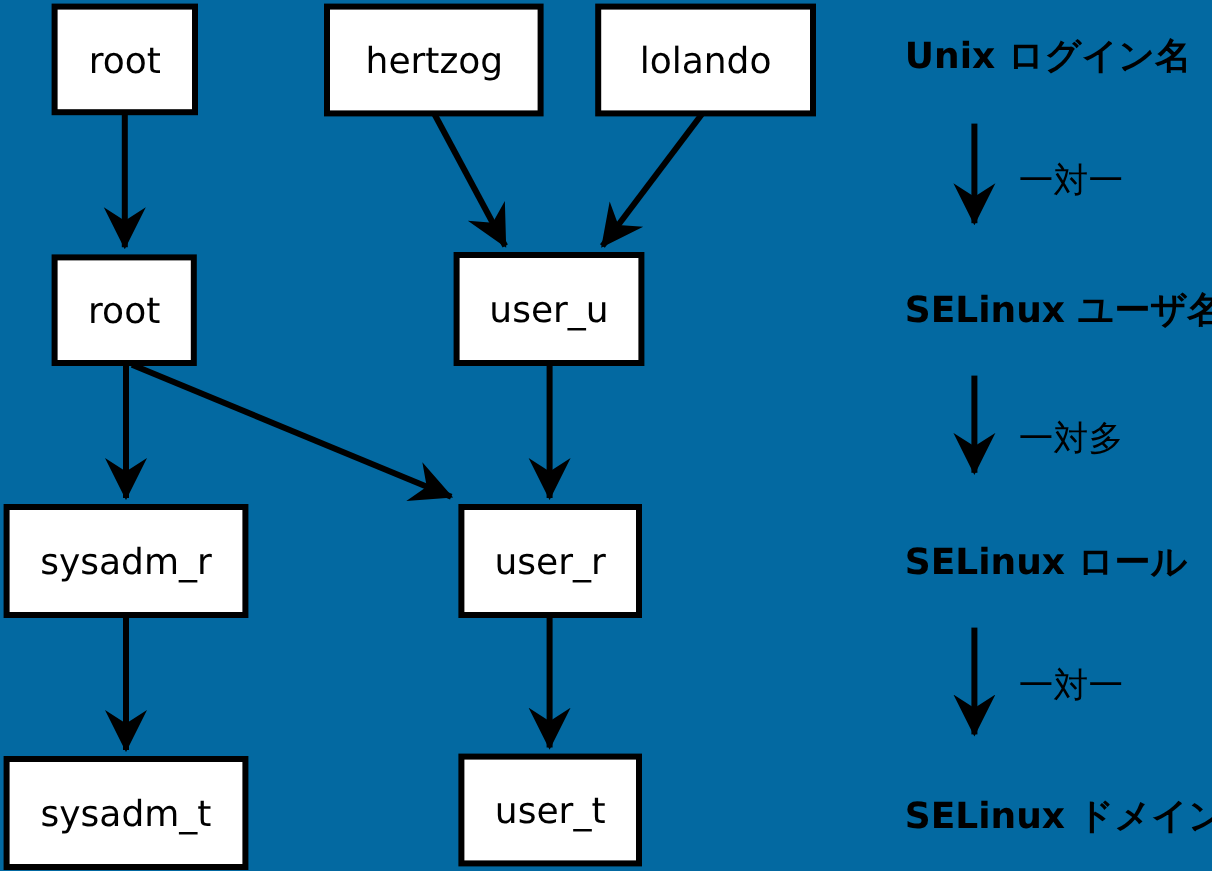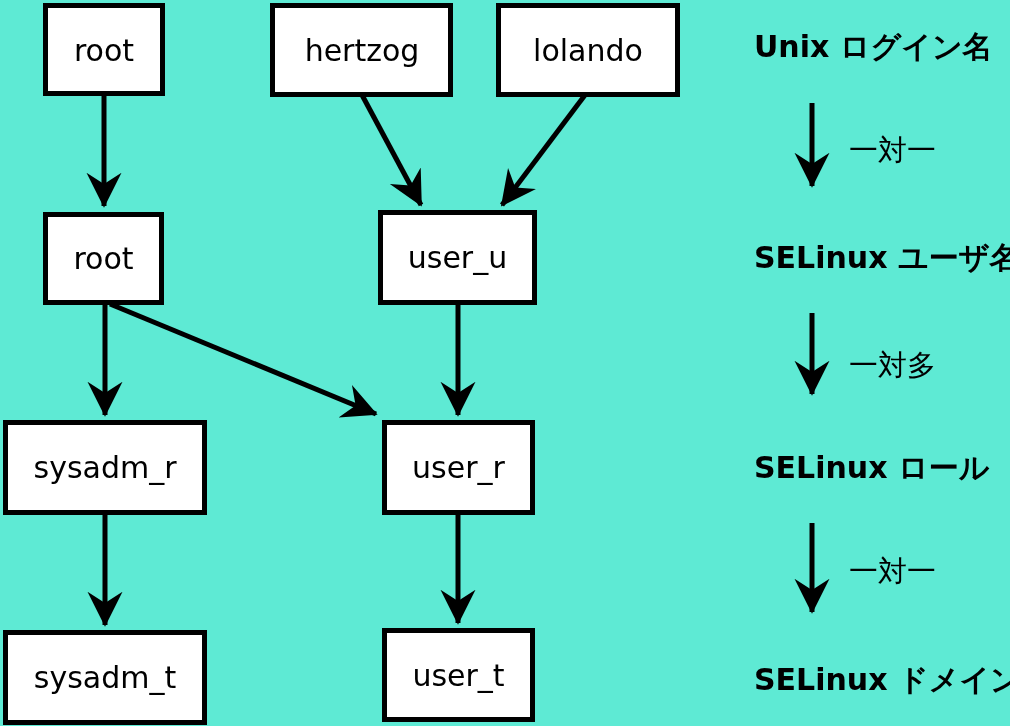--- a/index.html
+++ b/index.html
@@ -7,21 +7,21 @@
     padding: 0;
     background: #ffffff;
     width: 1010px;
     height: 726px;
     overflow: hidden;
   }
   .canvas {
     position: relative;
     width: 1010px;
     height: 726px;
-    background: #5eead4;
+    background: #0369a1;
   }
   svg text {
     font-family: "DejaVu Sans", "Liberation Sans", sans-serif;
     font-size: 30px;
     fill: #000000;
   }
   svg text.legend-header {
     font-weight: bold;
   }
   svg text.rel-label {

